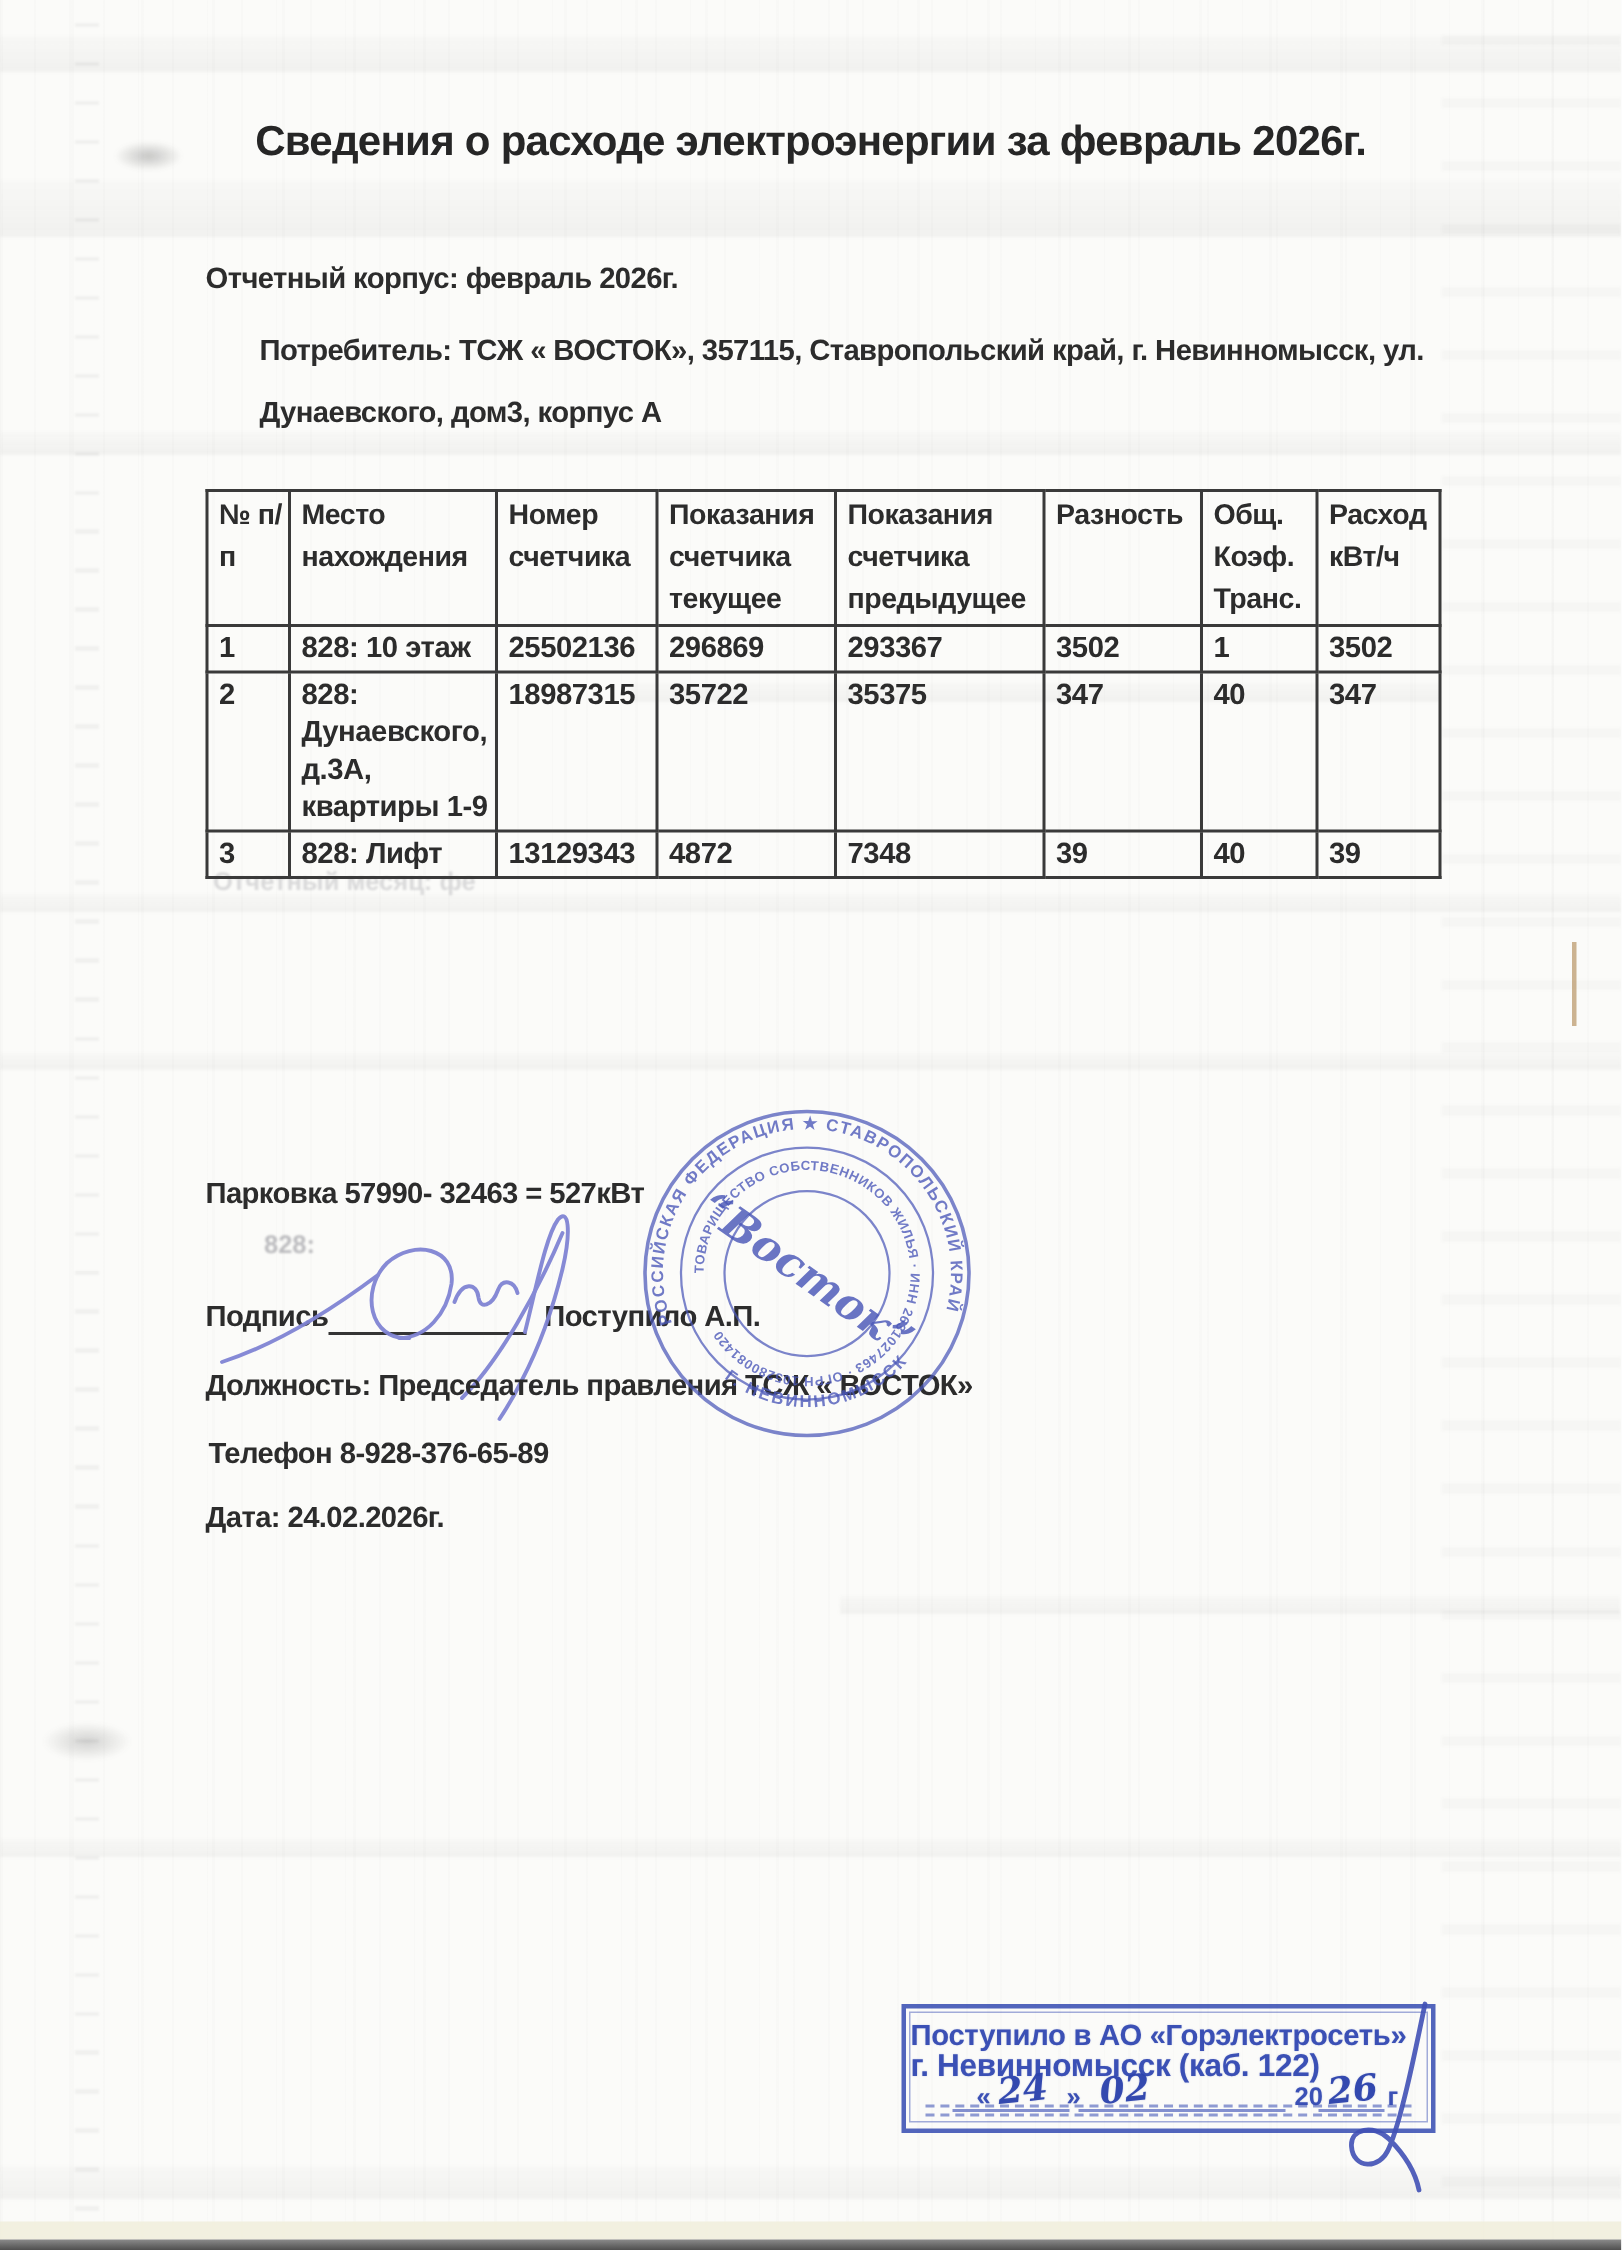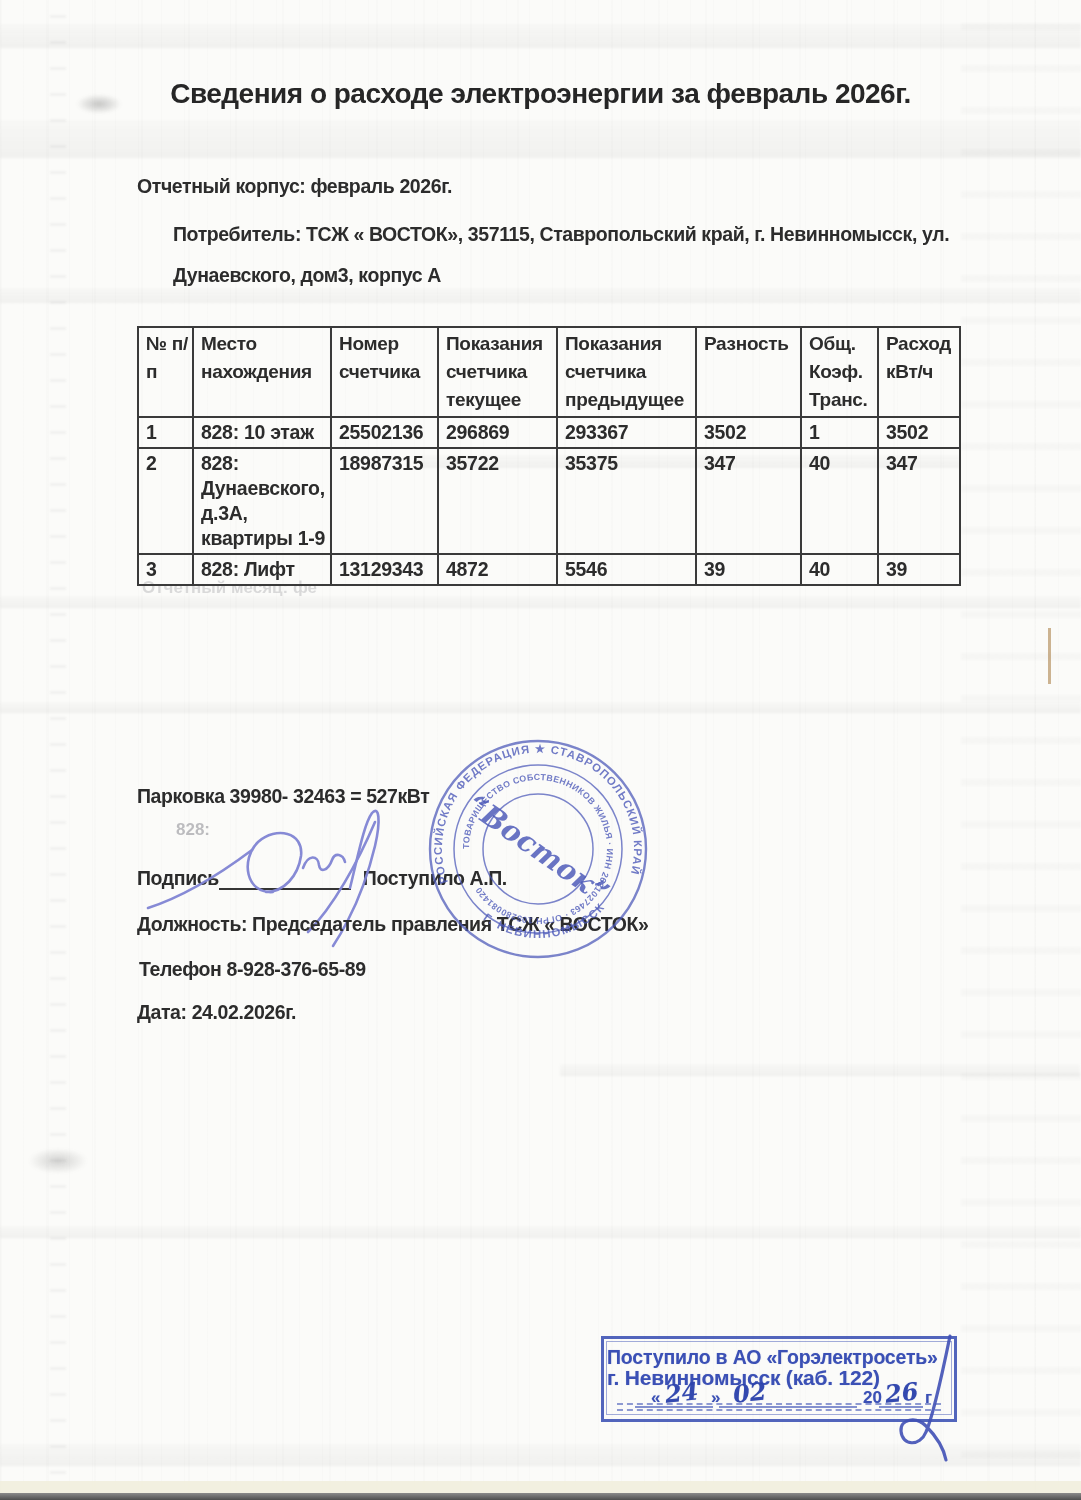--- a/index.html
+++ b/index.html
@@ -135,29 +135,29 @@
       <td>35375</td>
       <td>347</td>
       <td>40</td>
       <td>347</td>
     </tr>
     <tr class="row-3">
       <td>3</td>
       <td>828: Лифт</td>
       <td>13129343</td>
       <td>4872</td>
-      <td>5546</td>
+      <td>7348</td>
       <td>39</td>
       <td>40</td>
       <td>39</td>
     </tr>
   </tbody>
     </table>
 
-  <div class="abs line" style="left:137px;top:782px;">Парковка 39980- 32463 = 527кВт</div>
+  <div class="abs line" style="left:137px;top:782px;">Парковка 57990- 32463 = 527кВт</div>
 
   <div class="abs sig-row">
     <span>Подпись</span>
     <span class="sig-underline"></span>
     <span class="sig-name">Поступило А.П.</span>
   </div>
 
   <svg class="abs" style="left:140px;top:800px;" width="260" height="150" viewBox="0 0 260 150">
     <g fill="none" stroke="#8084d4" stroke-width="2.6" stroke-linecap="round" opacity="0.95">
       <path d="M 8,108 C 45,96 80,74 112,50"></path>

